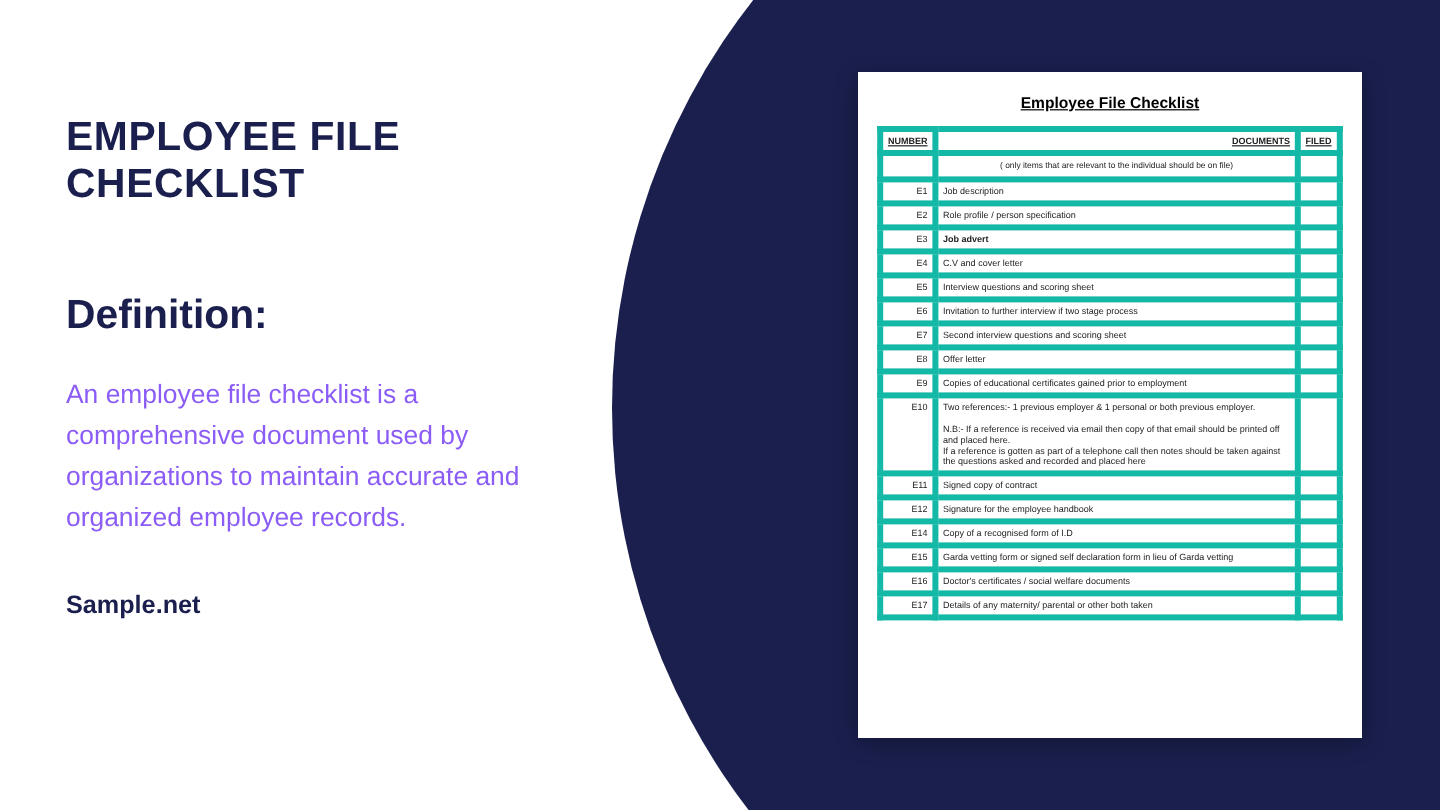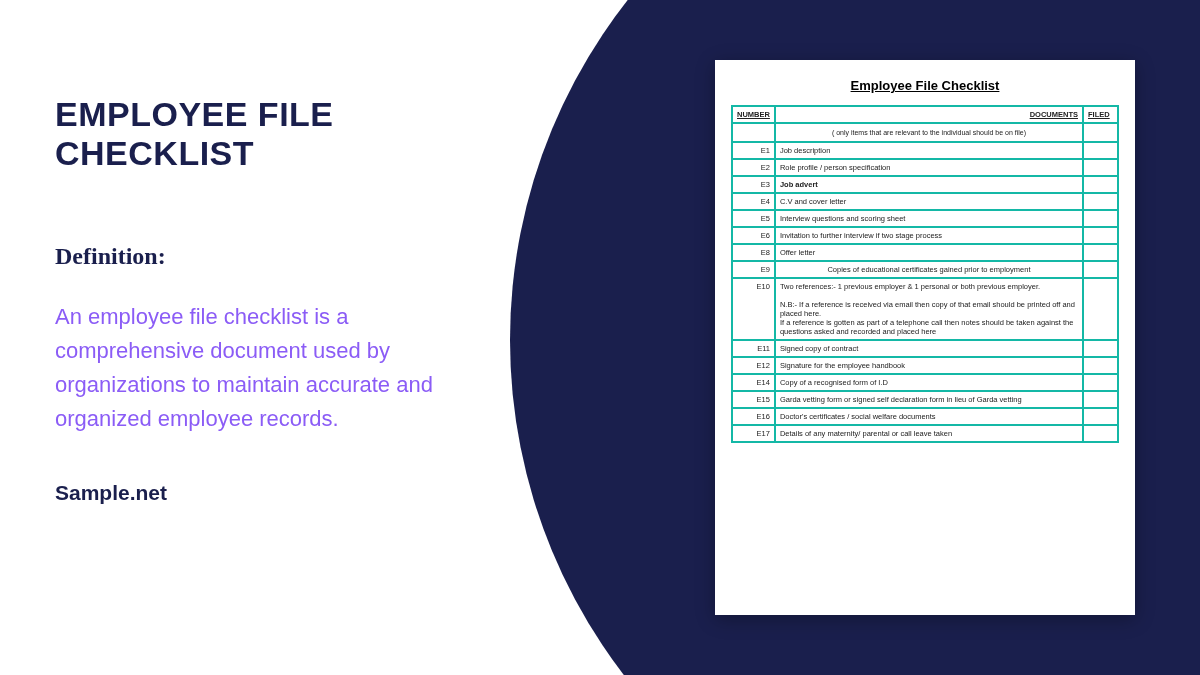--- a/index.html
+++ b/index.html
@@ -27,24 +27,23 @@
     width: 480px;
     color: #1a1f4d;
   }
   .title {
     font-size: 34px;
     font-weight: 800;
     letter-spacing: 0.5px;
     margin-bottom: 70px;
   }
   .definition-label {
-    font-size: 24px;
+    font-size: 34px;
     font-weight: 700;
     margin-bottom: 30px;
-    font-family: Liberation Serif, serif;
   }
   .definition-text {
     font-size: 22px;
     line-height: 1.55;
     color: #8b5cf6;
     margin-bottom: 45px;
     max-width: 430px;
   }
   .brand {
     font-size: 21px;
@@ -68,21 +67,21 @@
     margin-bottom: 12px;
     color: #000;
   }
   .doc-table {
     width: 100%;
     border-collapse: collapse;
     font-size: 7.5px;
     color: #222;
   }
   .doc-table th, .doc-table td {
-    border: 2px solid #14b8a6;
+    border: 5px solid #14b8a6;
     padding: 3px 4px;
     vertical-align: top;
     margin-top: 19px;
   }
   .doc-table th {
     font-weight: 700;
     text-align: left;
     text-decoration: underline;
   }
   .doc-table th.center, .doc-table td.center {
@@ -148,27 +147,32 @@
           <td class="center">E5</td>
           <td style="white-space: pre-line;">Interview questions and scoring sheet</td>
           <td></td>
         </tr>
         <tr>
           <td class="center">E6</td>
           <td style="white-space: pre-line;">Invitation to further interview if two stage process</td>
           <td></td>
         </tr>
         <tr>
+          <td class="center">E7</td>
+          <td style="white-space: pre-line;">Second interview questions and scoring sheet</td>
+          <td></td>
+        </tr>
+        <tr>
           <td class="center">E8</td>
           <td style="white-space: pre-line;">Offer letter</td>
           <td></td>
         </tr>
         <tr>
           <td class="center">E9</td>
-          <td style="white-space: pre-line; text-align: center;">Copies of educational certificates gained prior to employment</td>
+          <td style="white-space: pre-line;">Copies of educational certificates gained prior to employment</td>
           <td></td>
         </tr>
         <tr>
           <td class="center">E10</td>
           <td style="white-space: pre-line;">Two references:- 1 previous employer &amp; 1 personal or both previous employer.
 
 N.B:- If a reference is received via email then copy of that email should be printed off and placed here.
 If a reference is gotten as part of a telephone call then notes should be taken against the questions asked and recorded and placed here</td>
           <td></td>
         </tr>
@@ -192,18 +196,18 @@
           <td style="white-space: pre-line;">Garda vetting form or signed self declaration form in lieu of Garda vetting</td>
           <td></td>
         </tr>
         <tr>
           <td class="center">E16</td>
           <td style="white-space: pre-line;">Doctor's certificates / social welfare documents</td>
           <td></td>
         </tr>
         <tr>
           <td class="center">E17</td>
-          <td style="white-space: pre-line;">Details of any maternity/ parental or call leave taken</td>
+          <td style="white-space: pre-line;">Details of any maternity/ parental or other both taken</td>
           <td></td>
         </tr>
       </tbody>
   </table>
 </div>
 
 </body></html>

